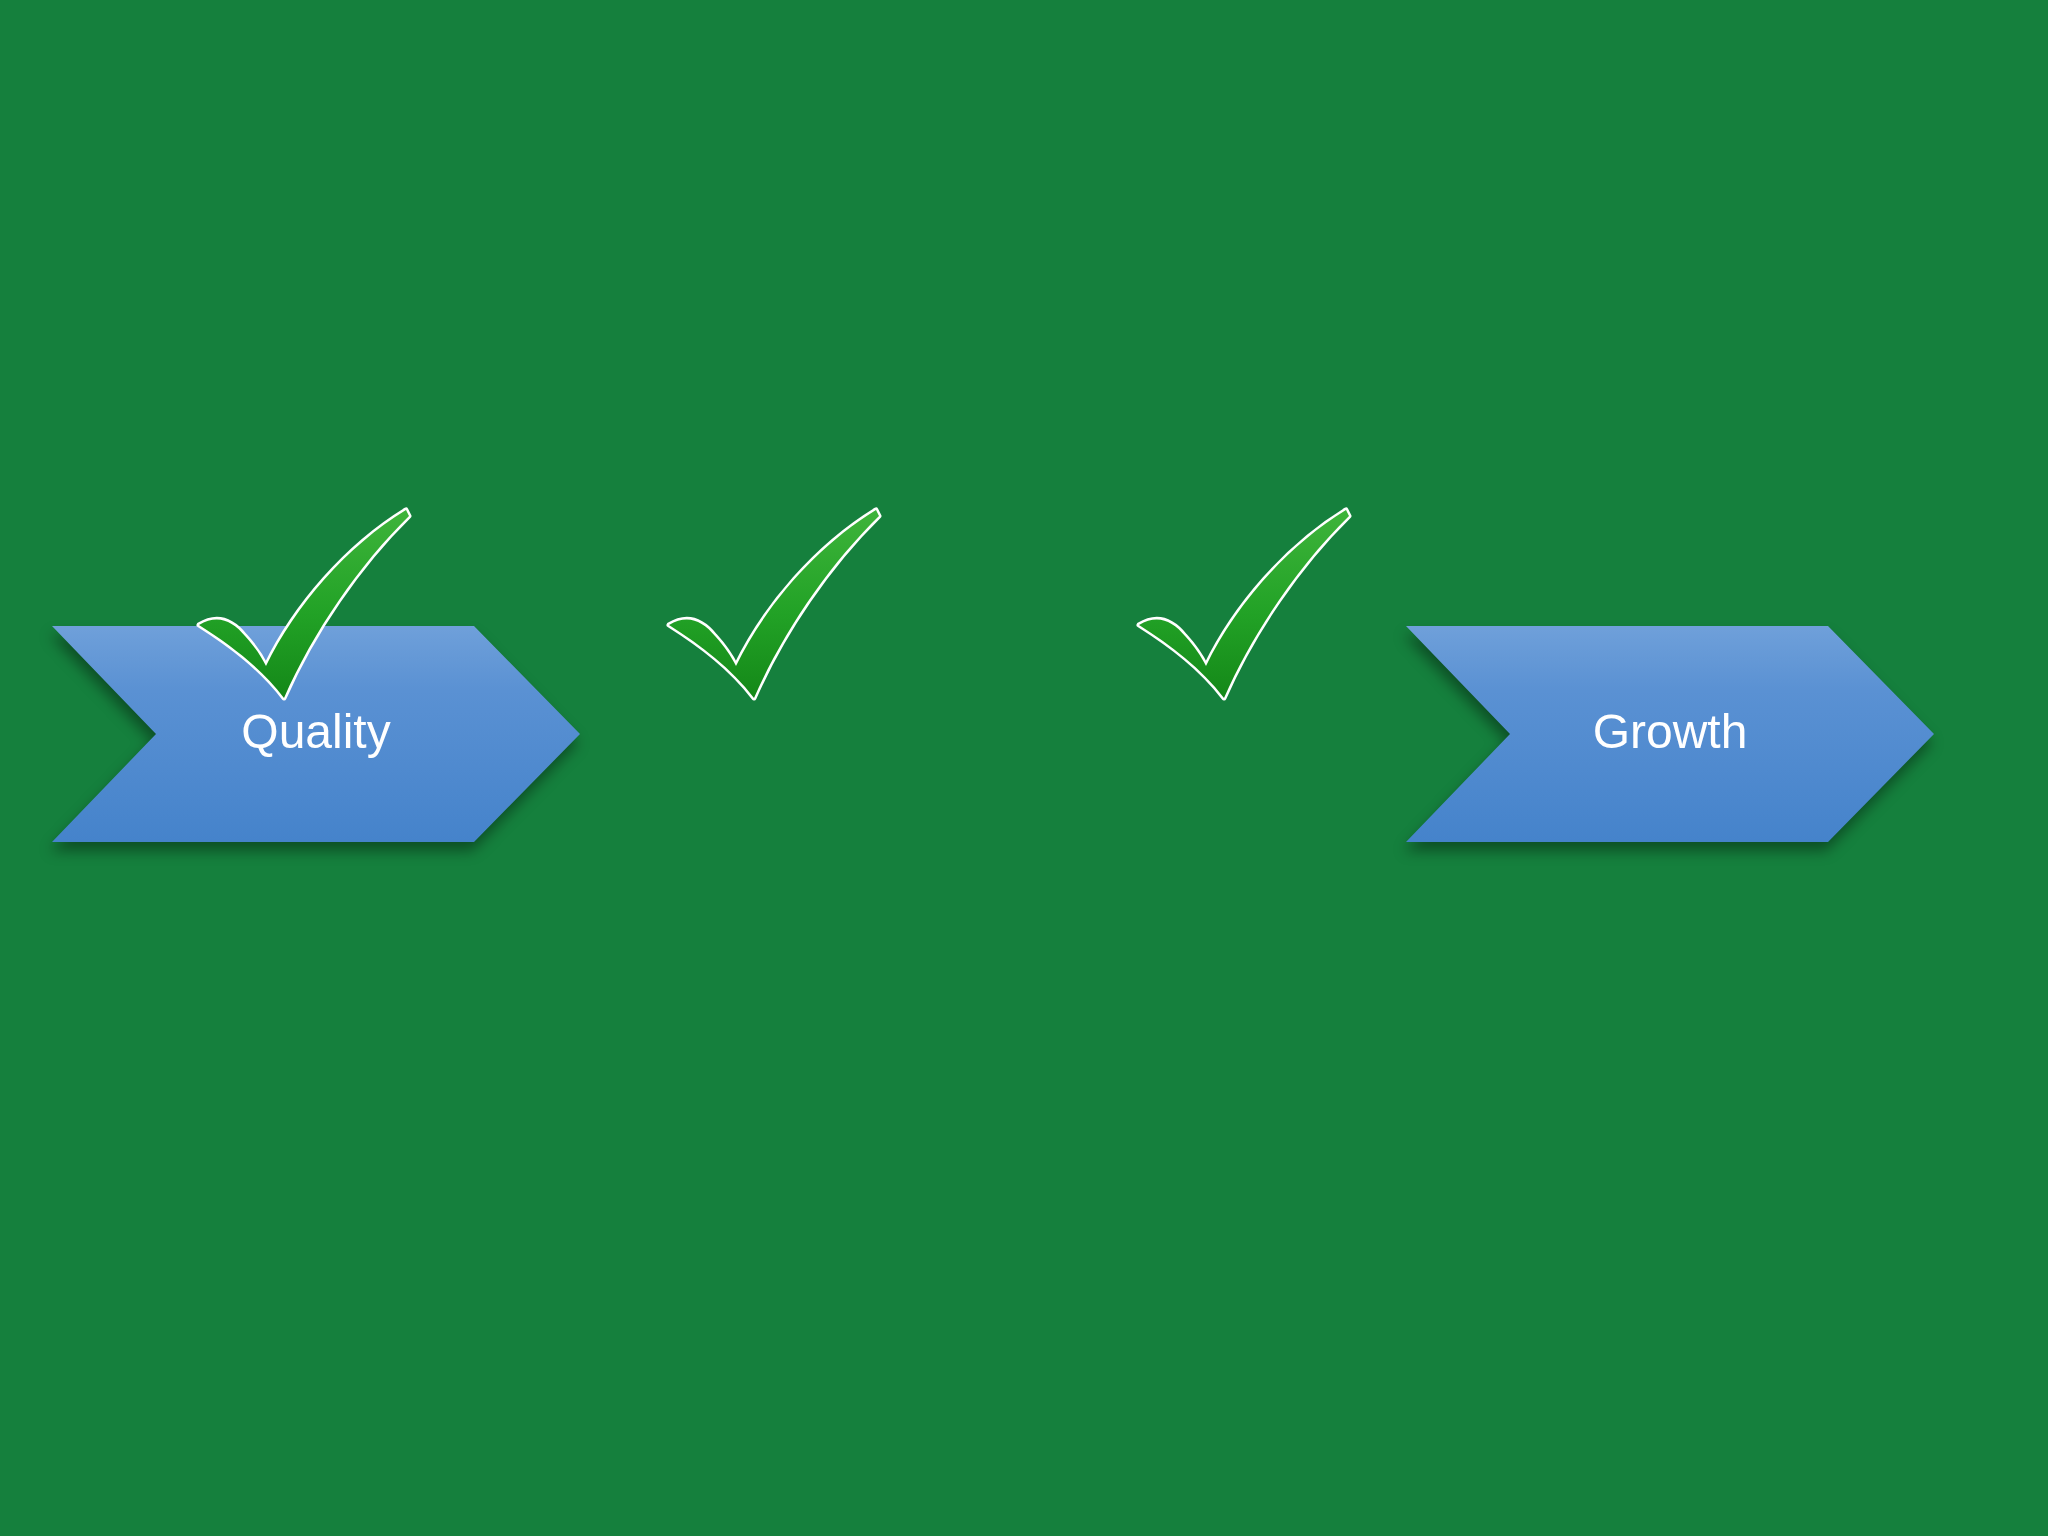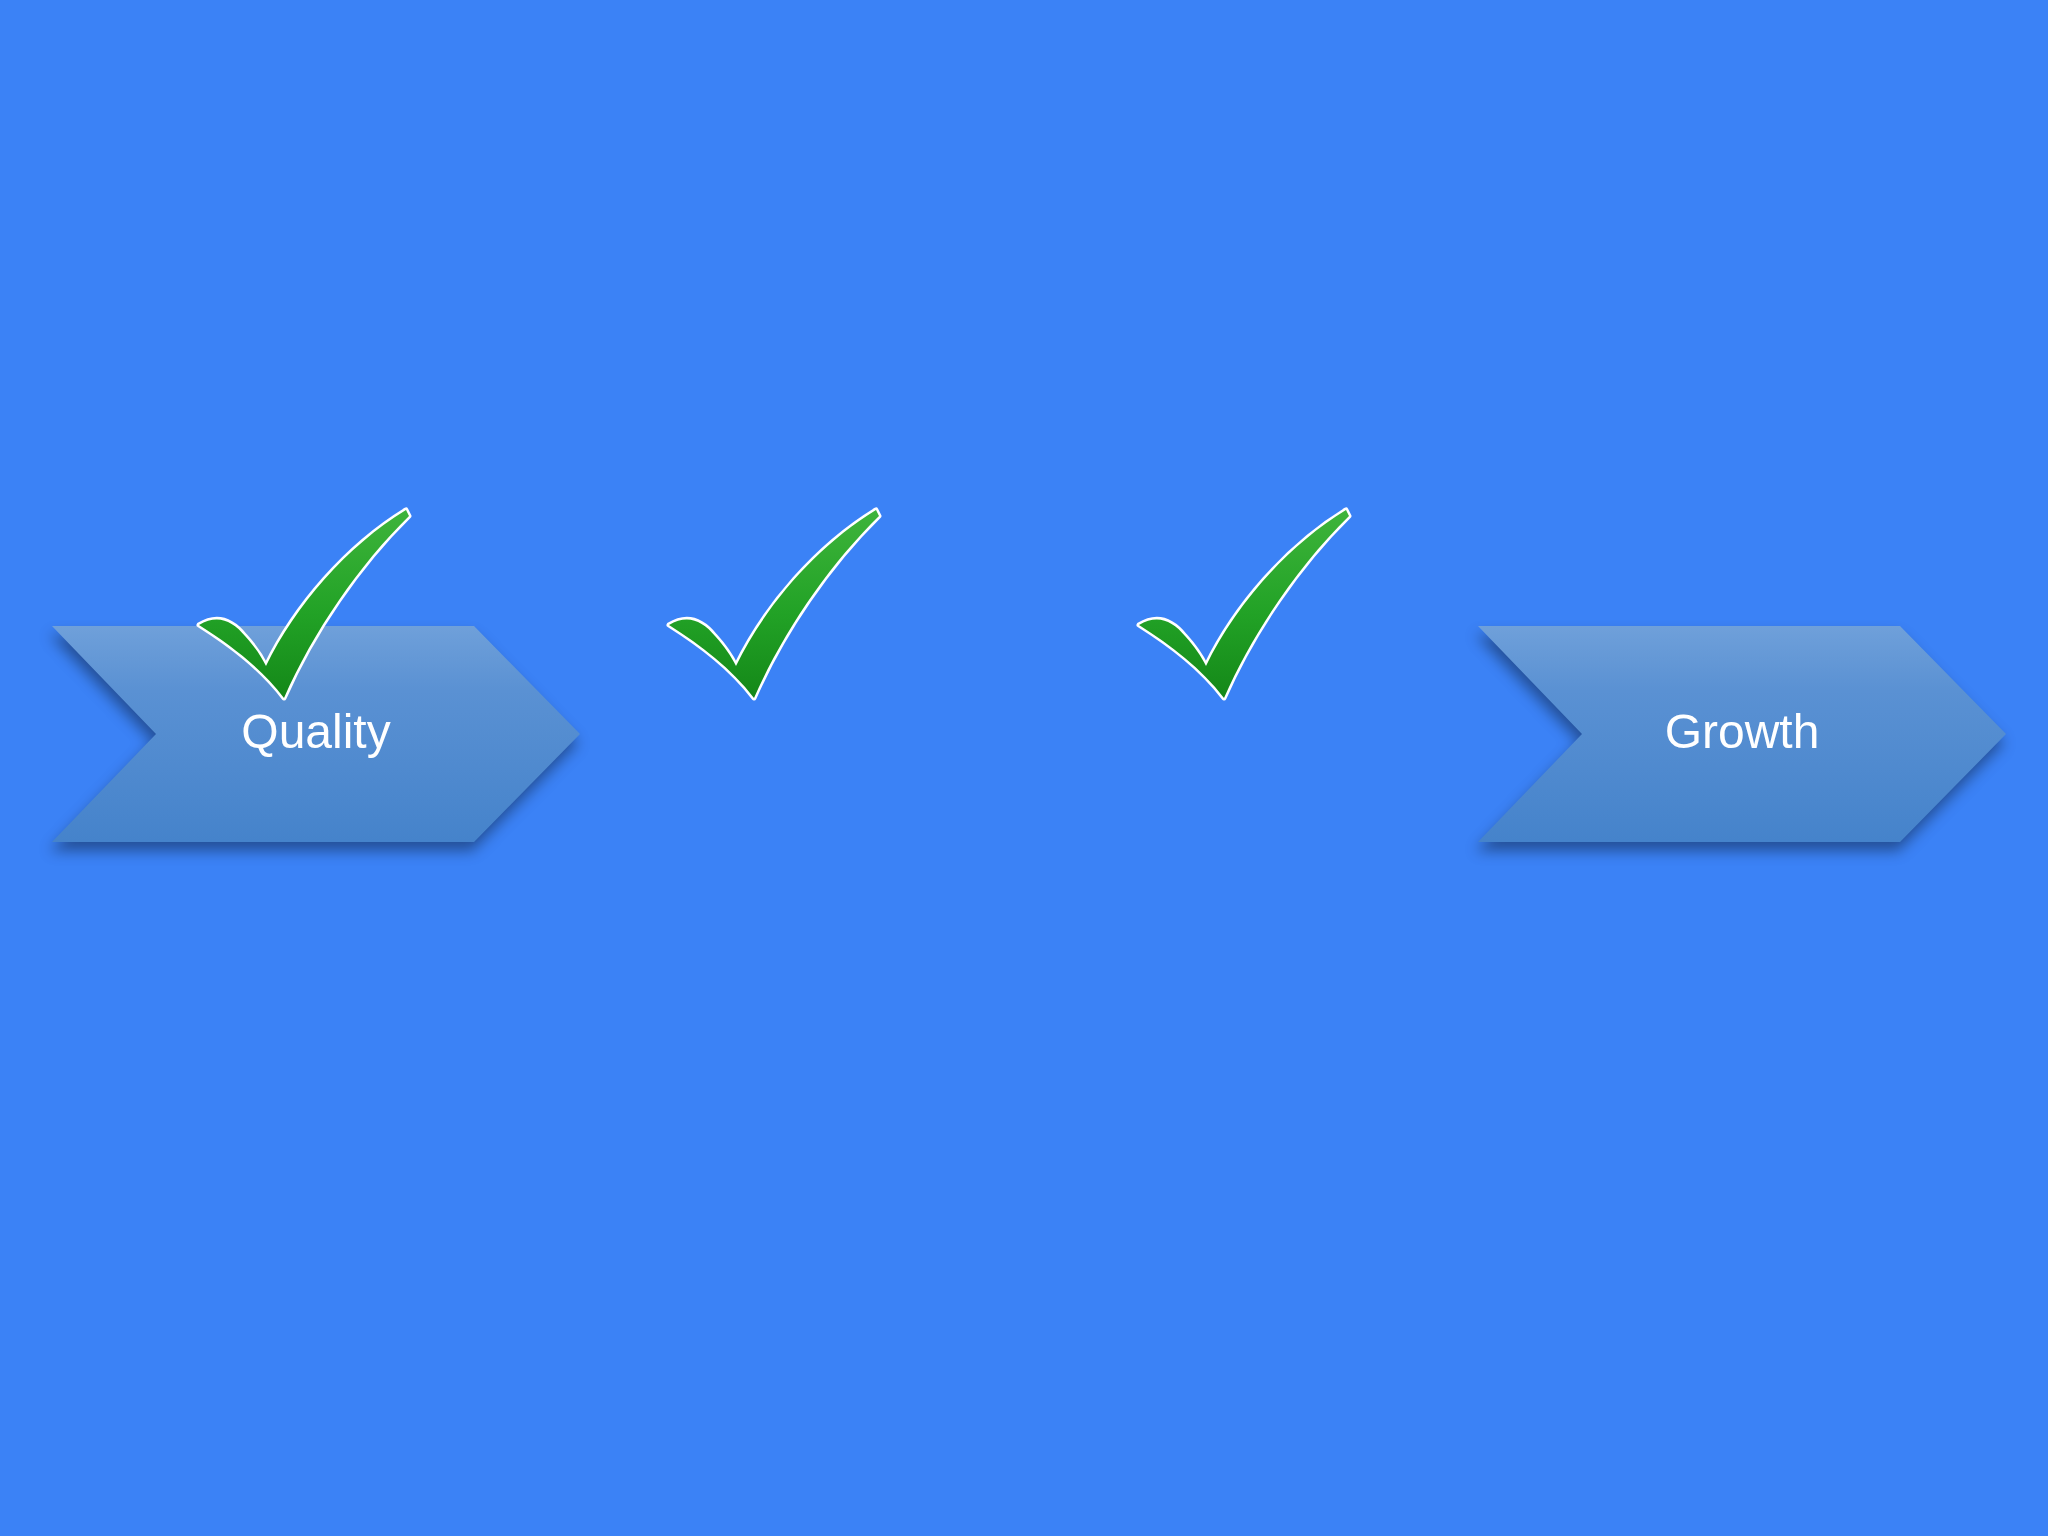--- a/index.html
+++ b/index.html
@@ -4,36 +4,36 @@
 <style>
   html, body {
     margin: 0;
     padding: 0;
     background: #ffffff;
   }
   .canvas {
     position: relative;
     width: 2048px;
     height: 1536px;
-    background: #3b82f6;
+    background: #15803d;
     overflow: hidden;
     font-family: "Liberation Sans", sans-serif;
   }
   
   .arrow-wrap {
     position: absolute;
     top: 626px;
     width: 528px;
     height: 216px;
     filter: drop-shadow(-2px 9px 7px rgba(0,0,0,0.38));
   }
   .arrow-wrap.pos-1 { left: 52px;   }
   .arrow-wrap.pos-2 { left: 522px;  }
   .arrow-wrap.pos-3 { left: 992px;  }
-  .arrow-wrap.pos-4 { left: 1478px; }
+  .arrow-wrap.pos-4 { left: 1406px; }
   .arrow {
     width: 100%;
     height: 100%;
     clip-path: polygon(0 0, 422px 0, 528px 108px, 422px 216px, 0 216px, 104px 108px);
     background: linear-gradient(180deg, #6fa0da 0%, #5a91d3 30%, #4583cb 100%);
     display: flex;
     align-items: center;
     justify-content: center;
   }
   .arrow .label {

